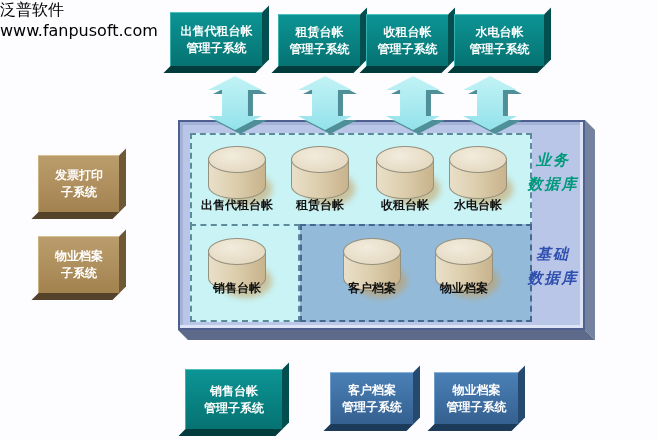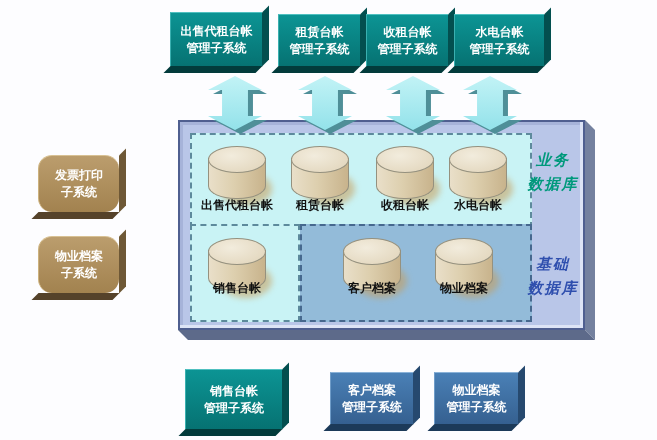--- a/index.html
+++ b/index.html
@@ -10,21 +10,21 @@
   .b3d-face{position:absolute;inset:0;z-index:2;display:flex;flex-direction:column;
             align-items:center;justify-content:center;color:#fff;font-weight:bold;
             font-size:12px;line-height:1.4;text-align:center;}
   .b3d-right{position:absolute;top:-3.5px;right:-7px;width:7px;height:100%;
              transform:skewY(-45deg);z-index:1;}
   .b3d-bottom{position:absolute;bottom:-7px;left:-3.5px;width:100%;height:7px;
               transform:skewX(-45deg);z-index:1;}
   .teal .b3d-face{background:linear-gradient(180deg,#0c9494,#067272);border-top:1px solid #4fc0c0;border-left:1px solid #3ab0b0;}
   .teal .b3d-right{background:#034f4f;}
   .teal .b3d-bottom{background:#023b3b;}
-  .tan .b3d-face{background:linear-gradient(180deg,#bb9d6d,#a2824f);border-top:1px solid #d8c194;border-left:1px solid #cdb27e;border-radius:14px;}
+  .tan .b3d-face{background:linear-gradient(180deg,#bb9d6d,#a2824f);border-top:1px solid #d8c194;border-left:1px solid #cdb27e;}
   .tan .b3d-right{background:#6e5836;}
   .tan .b3d-bottom{background:#55422a;}
   .blue .b3d-face{background:linear-gradient(180deg,#4a80b6,#356090);border-top:1px solid #8ab2d8;border-left:1px solid #6f9cc8;}
   .blue .b3d-right{background:#26496f;}
   .blue .b3d-bottom{background:#1c3a59;}
   
   .panel{position:absolute;left:178px;top:120px;width:407px;height:210px;z-index:1;}
   .panel-face{position:absolute;inset:0;background:#b9c6e8;border:2px solid #4f5f90;
               box-shadow:inset -3px -3px 0 #dde4f6,inset 3px 3px 0 #a6b3d9;z-index:2;}
   .panel-right{position:absolute;top:5px;right:-10px;width:10px;height:100%;
@@ -160,21 +160,21 @@
     <div class="panel-right"></div>
     <div class="panel-bottom"></div>
     <div class="panel-face"></div>
     <div class="region cyan" style="left:12px;top:13px;width:338px;height:91px"></div>
     <div class="region cyan" style="left:12px;top:104px;width:106px;height:94px"></div>
     <div class="region bluearea" style="left:122px;top:104px;width:228px;height:94px"></div>
     <div class="db-label business" style="left:344px;top:28px;width:62px">
       <span>业务</span><br>
       <span>数据库</span>
     </div>
-    <div class="db-label base" style="left:342px;top:132px;width:66px">
+    <div class="db-label base" style="left:342px;top:122px;width:66px">
       <span>基础</span><br>
       <span>数据库</span>
     </div>
   </div>
 
   <div class="cyl" style="left:208px;top:146px">
     <div class="cyl-shadow"></div>
       <div class="cyl-body"></div>
       <div class="cyl-top"></div>
   </div>
@@ -248,14 +248,21 @@
   </div>
   <div class="box3d blue" style="left:434px;top:372px;width:84px;height:52px">
     <div class="b3d-right"></div>
     <div class="b3d-bottom"></div>
     <div class="b3d-face">
       <span>物业档案</span>
       <span>管理子系统</span>
     </div>
   </div>
 
+  <div class="watermark">
+    <div class="wm-row">
+      <span class="wm-logo"></span>
+      <span class="wm-name">泛普软件</span>
+    </div>
+    <div class="wm-url">www.fanpusoft.com</div>
+  </div>
 
 </div>
 
 </body></html>

